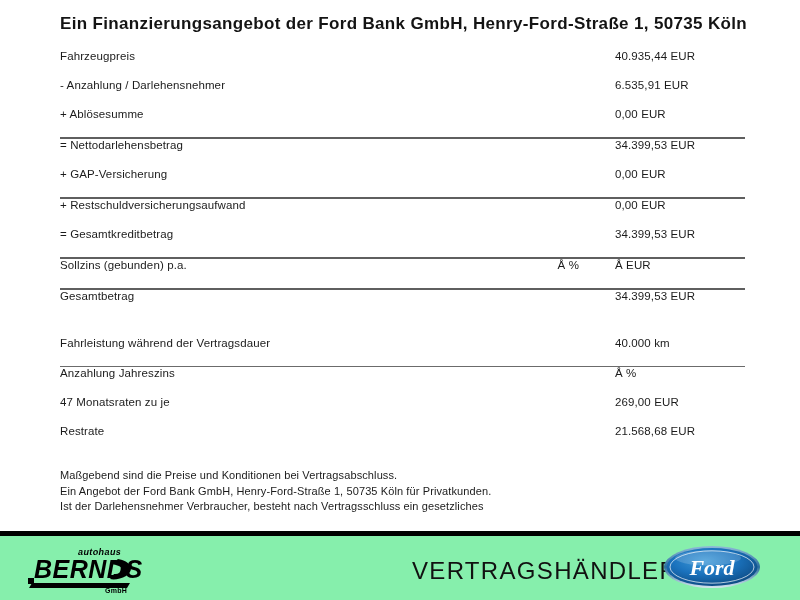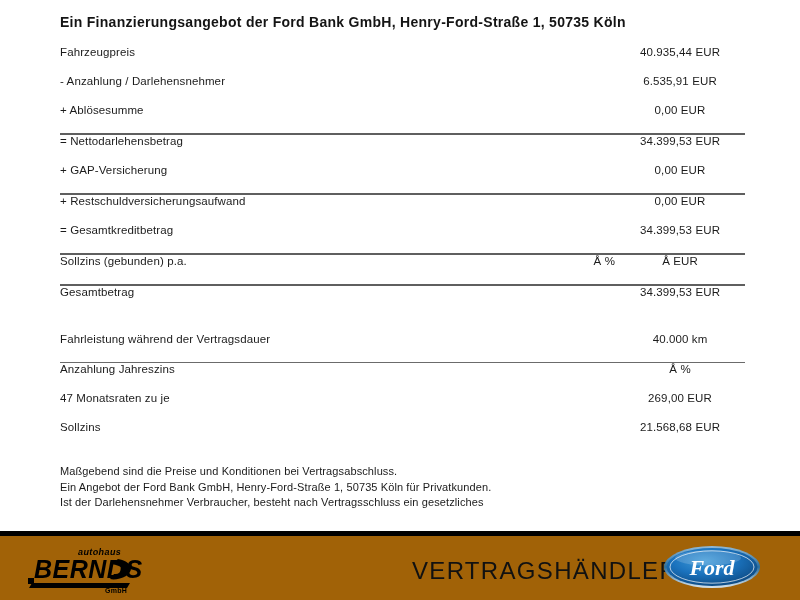--- a/index.html
+++ b/index.html
@@ -29,55 +29,56 @@
   .doc {
     position: absolute;
     left: 0;
     top: 0;
     right: 0;
     padding: 0 55px 0 60px;
     box-sizing: border-box;
   }
 
   .intro {
-    font-size: 14px;
+    font-size: 17px;
     font-weight: 700;
     color: #141414;
     padding-top: 14px;
     letter-spacing: 0.02em;
     white-space: nowrap;
   }
 
   .table {
     margin-top: 16px;
     width: 685px;
   }
 
   .row {
     display: flex;
     align-items: baseline;
     justify-content: space-between;
     height: 29px;
     font-size: 11.5px;
     color: #1b1b1b;
     letter-spacing: 0.01em;
+    gap: 36px;
   }
 
   .row .label {
     flex: 0 1 auto;
     white-space: nowrap;
   }
 
   .row .spacer {
     flex: 1 1 auto;
   }
 
   .row .val {
     flex: 0 0 auto;
-    text-align: center;
+    text-align: left;
     white-space: nowrap;
   }
 
   
   .row .val-mid {
     flex: 0 0 auto;
     text-align: right;
     white-space: nowrap;
     width: 120px;
   }
@@ -116,21 +117,21 @@
     height: 5px;
     background: #000000;
   }
 
   .footer {
     position: absolute;
     left: 0;
     right: 0;
     top: 536px;
     height: 64px;
-    background: #a16207;
+    background: #86efac;
   }
 
   
   .dealer-logo {
     position: absolute;
     left: 26px;
     top: 6px;
     width: 130px;
     height: 52px;
   }
@@ -248,21 +249,21 @@
         <span class="val val-main">Å %</span>
       </div>
 
       <div class="row">
         <span class="label">47 Monatsraten zu je</span>
         <span class="spacer"></span>
         <span class="val val-main">269,00 EUR</span>
       </div>
 
       <div class="row">
-        <span class="label">Sollzins</span>
+        <span class="label">Restrate</span>
         <span class="spacer"></span>
         <span class="val val-main">21.568,68 EUR</span>
       </div>
 
     </div>
 
     <div class="fineprint">
       <div>Maßgebend sind die Preise und Konditionen bei Vertragsabschluss.</div>
       <div>Ein Angebot der Ford Bank GmbH, Henry-Ford-Straße 1, 50735 Köln für Privatkunden.</div>
       <div>Ist der Darlehensnehmer Verbraucher, besteht nach Vertragsschluss ein gesetzliches</div>

